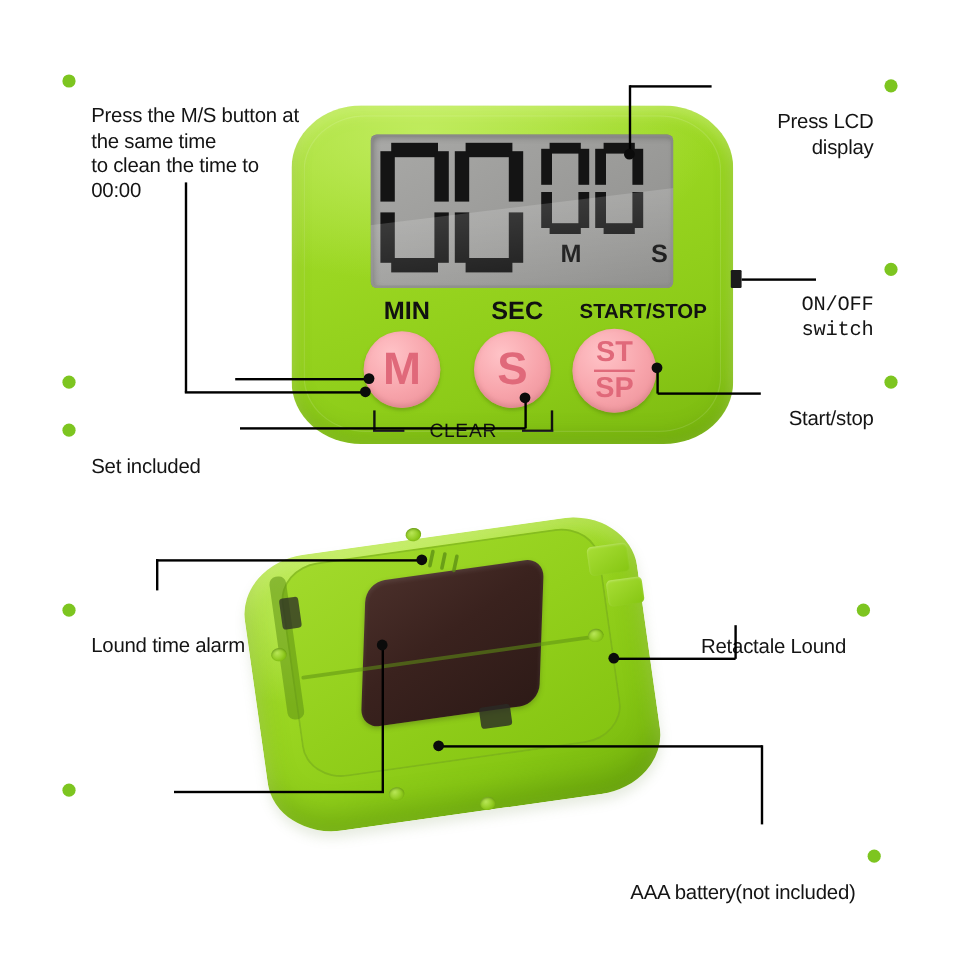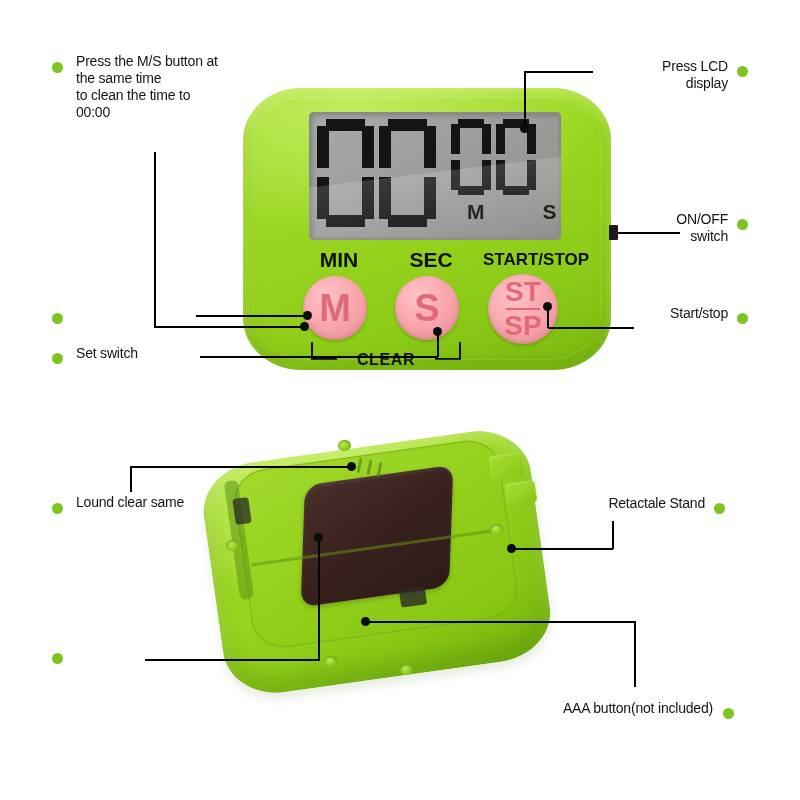--- a/index.html
+++ b/index.html
@@ -13,25 +13,26 @@
     height: 800px;
     background: #ffffff;
     overflow: hidden;
     font-family: "Liberation Sans", sans-serif;
     color: #111111;
   }
 
   
   .callout {
     position: absolute;
-    font-size: 14px;
+    font-size: 17px;
     line-height: 1.21;
     color: #141414;
     letter-spacing: -0.2px;
     white-space: pre-line;
+    margin-top: 34px;
   }
   .callout.left  { text-align: left; }
   .callout.right { text-align: right; }
 
   .bullet {
     position: absolute;
     width: 11px;
     height: 11px;
     border-radius: 50%;
     background: #7dc520;
@@ -170,21 +171,21 @@
     box-shadow: 0 2px 3px rgba(70,110,10,0.35),
                 inset 0 -2px 4px rgba(190,110,115,0.45);
     display: flex;
     align-items: center;
     justify-content: center;
     color: #e0697a;
     font-weight: bold;
   }
   #btn-m  { left: 60px;  top: 188px; width: 64px; height: 64px; font-size: 38px; }
   #btn-s  { left: 152px; top: 188px; width: 64px; height: 64px; font-size: 38px; }
-  #btn-ss { left: 245px; top: 186px; width: 70px; height: 70px; font-size: 28px; }
+  #btn-ss { left: 234px; top: 186px; width: 70px; height: 70px; font-size: 24px; }
   #btn-ss .ss-inner {
     display: flex;
     flex-direction: column;
     align-items: center;
     line-height: 1.0;
   }
   #btn-ss .ss-rule {
     width: 34px; height: 2px;
     background: #e0697a;
     margin: 2px 0;
@@ -201,21 +202,21 @@
   #clear-wrap .br {
     position: absolute;
     background: #111;
   }
   #clear-label {
     position: absolute;
     left: 0; top: 9px;
     width: 150px;
     text-align: center;
     font-size: 16px;
-    font-weight: bold;
+    font-weight: normal;
     letter-spacing: 0.6px;
     color: #111;
   }
 
   
   #switch-nub {
     position: absolute;
     left: 366px;
     top: 137px;
     width: 9px;
@@ -416,56 +417,56 @@
   <span class="dot" style="left:300px; top:322px;"></span>
 
   <span class="bullet" style="left:737px; top:66px;"></span>
   <div class="callout right" style="left:600px; top:58px; width:128px;">Press LCD
 display</div>
   <div class="leader h" style="left:525px; top:71px; width:68px;"></div>
   <div class="leader v" style="left:524px; top:71px; height:57px;"></div>
   <span class="dot" style="left:520px; top:124px;"></span>
 
   <span class="bullet" style="left:737px; top:219px;"></span>
-  <div class="callout right" style="left:600px; top:211px; width:128px;">ON/OFF
+  <div class="callout right" style="left:600px; top:211px; width:128px;font-family:Liberation Mono, monospace;">ON/OFF
 switch</div>
   <div class="leader h" style="left:618px; top:232px; width:62px;"></div>
 
   <span class="bullet" style="left:52px; top:313px;"></span>
   <div class="leader h" style="left:196px; top:315px; width:114px;"></div>
   <span class="dot" style="left:303px; top:311px;"></span>
 
   <span class="bullet" style="left:52px; top:353px;"></span>
-  <div class="callout left" style="left:76px; top:345px; width:150px;">Set switch</div>
+  <div class="callout left" style="left:76px; top:345px; width:150px;">Set included</div>
   <div class="leader h" style="left:200px; top:356px; width:238px;"></div>
   <div class="leader v" style="left:437px; top:332px; height:25px;"></div>
   <span class="dot" style="left:433px; top:327px;"></span>
 
   <span class="bullet" style="left:737px; top:313px;"></span>
   <div class="callout right" style="left:600px; top:305px; width:128px;">Start/stop</div>
   <div class="leader h" style="left:548px; top:327px; width:86px;"></div>
   <div class="leader v" style="left:547px; top:307px; height:21px;"></div>
   <span class="dot" style="left:543px; top:302px;"></span>
 
   <span class="bullet" style="left:52px; top:503px;"></span>
-  <div class="callout left" style="left:76px; top:494px; width:220px;">Lound clear same</div>
+  <div class="callout left" style="left:76px; top:494px; width:220px;">Lound time alarm</div>
   <div class="leader h" style="left:130px; top:466px; width:222px;"></div>
   <div class="leader v" style="left:130px; top:466px; height:26px;"></div>
   <span class="dot" style="left:347px; top:462px;"></span>
 
   <span class="bullet" style="left:714px; top:503px;"></span>
-  <div class="callout right" style="left:540px; top:495px; width:165px;">Retactale Stand</div>
+  <div class="callout right" style="left:540px; top:495px; width:165px;">Retactale Lound</div>
   <div class="leader v" style="left:612px; top:521px; height:28px;"></div>
   <div class="leader h" style="left:511px; top:548px; width:102px;"></div>
   <span class="dot" style="left:507px; top:544px;"></span>
 
   <span class="bullet" style="left:52px; top:653px;"></span>
   <div class="leader h" style="left:145px; top:659px; width:175px;"></div>
   <div class="leader v" style="left:318px; top:537px; height:123px;"></div>
   <span class="dot" style="left:314px; top:533px;"></span>
 
   <span class="bullet" style="left:723px; top:708px;"></span>
-  <div class="callout right" style="left:455px; top:700px; width:258px;">AAA button(not included)</div>
+  <div class="callout right" style="left:455px; top:700px; width:258px;">AAA battery(not included)</div>
   <div class="leader v" style="left:634px; top:621px; height:66px;"></div>
   <div class="leader h" style="left:365px; top:621px; width:270px;"></div>
   <span class="dot" style="left:361px; top:617px;"></span>
 
 </div>
 
 </body></html>

